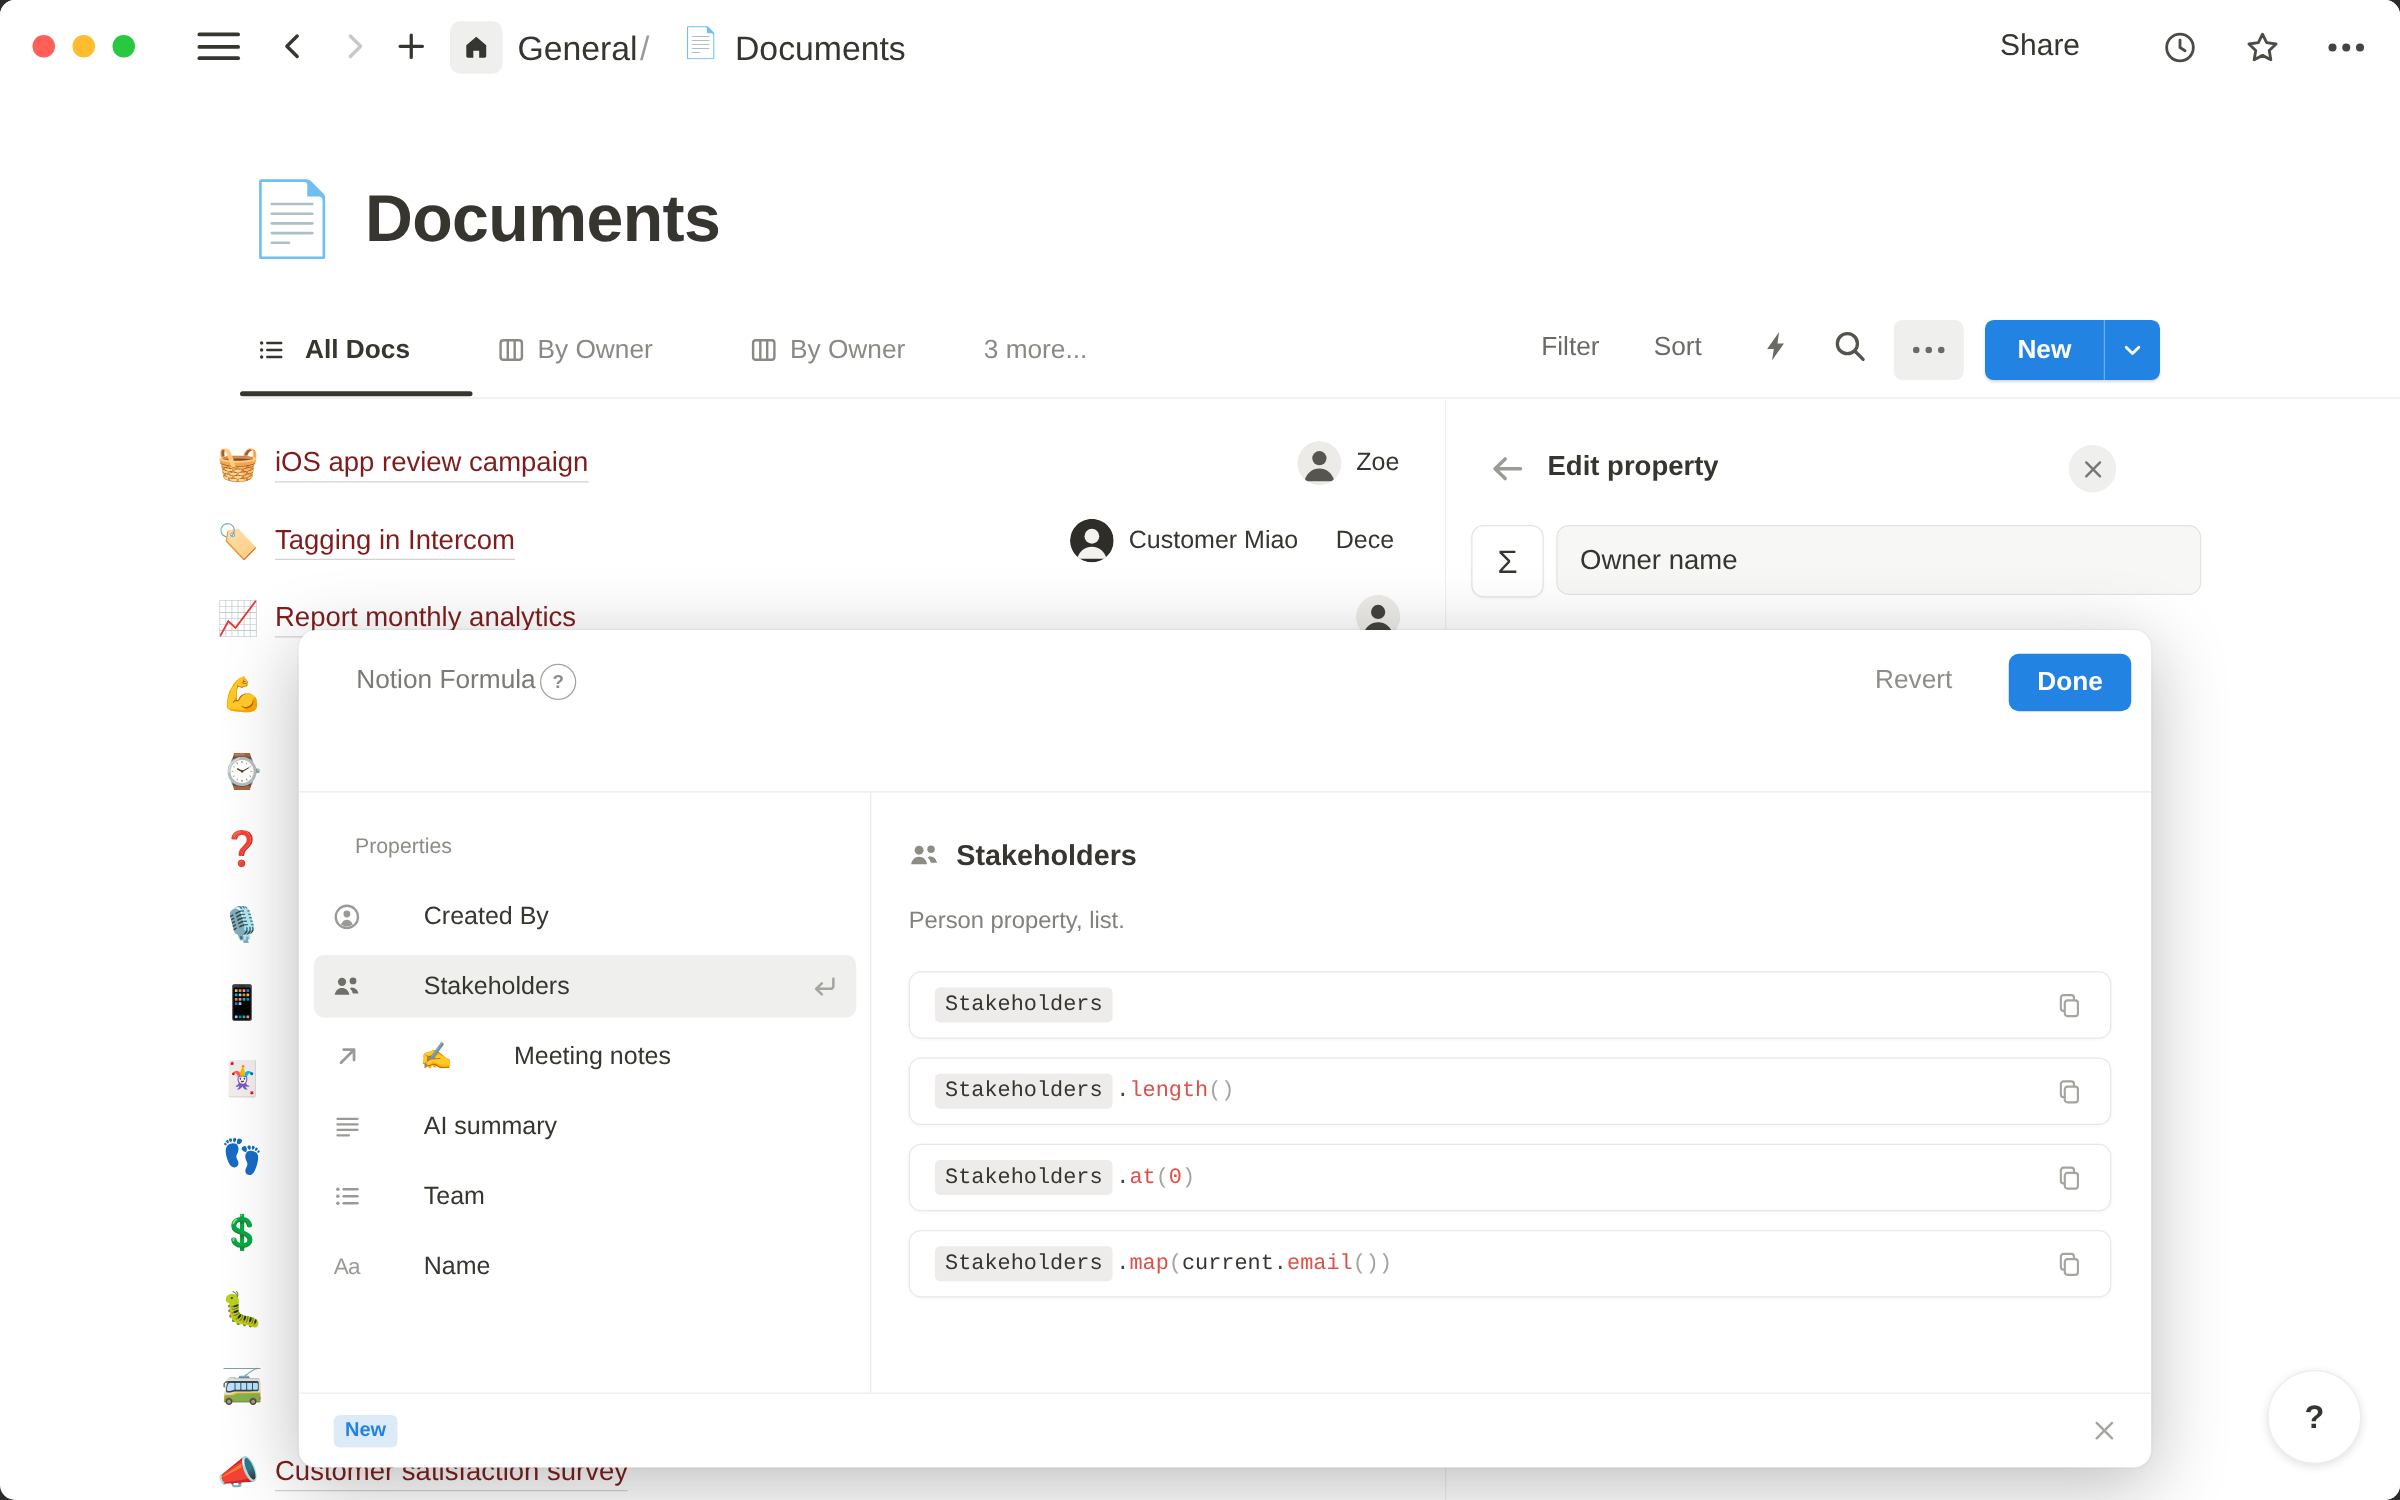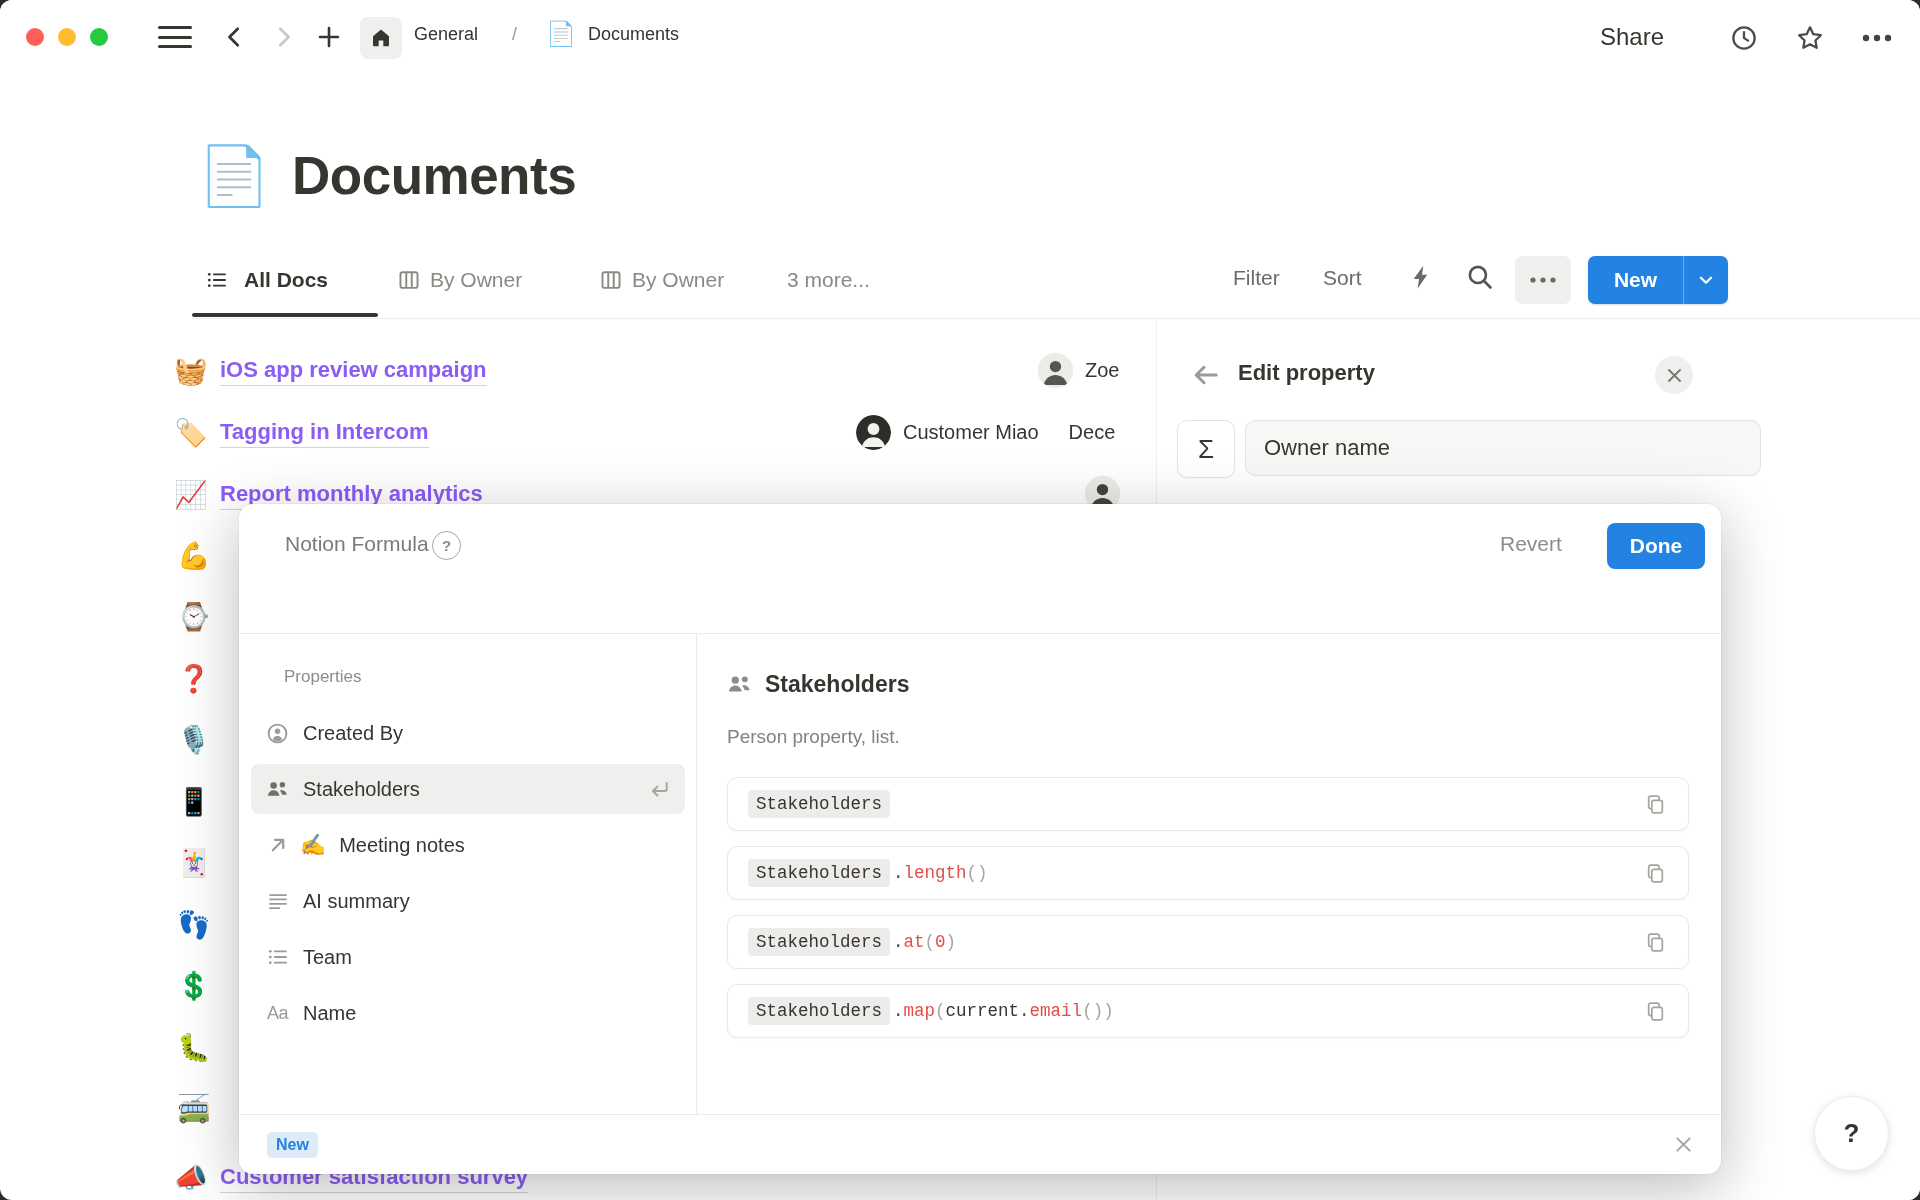--- a/index.html
+++ b/index.html
@@ -9,21 +9,21 @@
   svg{display:block;}
 
   
   #topbar{position:absolute;left:0;top:0;width:1920px;height:62px;background:#fff;z-index:40;}
   .dot{position:absolute;top:28px;width:18px;height:18px;border-radius:50%;}
   #hamburger{left:158px;top:26px;width:34px;height:22px;display:flex;flex-direction:column;justify-content:space-between;cursor:pointer;}
   #hamburger span{height:3px;background:#37352F;border-radius:2px;}
   .nav-ic{top:24px;color:#37352F;}
   .nav-ic.disabled{color:#C9C8C5;}
   #home-box{left:360px;top:17px;width:42px;height:42px;background:#EFEFED;border-radius:8px;display:flex;align-items:center;justify-content:center;}
-  .crumb{top:24px;font-size:18px;font-weight:500;color:#37352F;white-space:nowrap;}
+  .crumb{top:24px;font-size:27px;font-weight:500;color:#37352F;white-space:nowrap;}
   .crumb-sep{color:#9B9A97;font-weight:400;}
   .emoji-sm{font-size:24px;}
   #share-btn{left:1600px;top:23px;font-size:24px;color:#37352F;cursor:pointer;}
   .top-ic{top:24px;color:#4d4b46;cursor:pointer;}
 
   
   #page-emoji{left:198px;top:136px;font-size:58px;line-height:80px;}
   #page-title{left:292px;top:145px;font-size:53px;font-weight:700;letter-spacing:-0.5px;}
 
   
@@ -34,21 +34,21 @@
   .toolbtn{position:absolute;top:266px;font-size:21px;color:#6B6A66;cursor:pointer;}
   #more-box{left:1515px;top:256px;width:56px;height:48px;background:#EFEFEE;border-radius:7px;display:flex;align-items:center;justify-content:center;cursor:pointer;}
   #new-btn{left:1588px;top:256px;width:140px;height:48px;background:#2383E2;border-radius:7px;display:flex;align-items:center;color:#fff;cursor:pointer;box-shadow:0 1px 2px rgba(0,0,0,.15);}
   #new-btn .lbl{flex:1;text-align:center;font-size:21px;font-weight:600;}
   #new-btn .sep{width:1px;height:100%;background:rgba(255,255,255,.35);}
   #new-btn .chev{width:44px;display:flex;align-items:center;justify-content:center;}
 
   
   .row{position:absolute;left:174px;height:44px;display:flex;align-items:center;}
   .row .remoji{width:34px;font-size:27px;text-align:center;}
-  .row .rtitle{margin-left:12px;font-size:22px;font-weight:700;color:#8b5cf6;border-bottom:1.5px solid rgba(55,53,47,.22);padding-bottom:2px;white-space:nowrap;cursor:pointer;}
+  .row .rtitle{margin-left:12px;font-size:22px;font-weight:400;color:#7f1d1d;border-bottom:1.5px solid rgba(55,53,47,.22);padding-bottom:2px;white-space:nowrap;cursor:pointer;}
   .person{position:absolute;display:flex;align-items:center;gap:12px;font-size:20px;color:#37352F;white-space:nowrap;}
   .avatar{width:35px;height:35px;border-radius:50%;background:#E9E7E3;overflow:hidden;flex:none;}
   #emoji-rows{position:absolute;left:174px;top:525px;width:40px;}
   #emoji-rows .e-row{height:61.5px;display:flex;align-items:center;justify-content:center;font-size:27px;cursor:pointer;}
   #bottom-row{top:1156px;}
 
   
   #edit-panel{position:absolute;left:1156px;top:320px;width:764px;height:880px;background:#fff;border-left:1px solid #F0F0EE;z-index:10;}
   #ep-back{position:absolute;left:34px;top:40px;color:#9B9A97;cursor:pointer;}
   #ep-title{position:absolute;left:81px;top:40px;font-size:22px;font-weight:700;}
@@ -60,21 +60,21 @@
   #modal{position:absolute;left:239px;top:504px;width:1482px;height:670px;background:#fff;border-radius:14px;z-index:20;
          box-shadow:0 0 0 1px rgba(15,15,15,.04), 0 14px 60px rgba(15,15,15,.28);}
   #fm-title{position:absolute;left:46px;top:28px;font-size:21px;font-weight:500;color:#7B7A75;}
   #fm-help{position:absolute;left:193px;top:27px;width:27px;height:27px;border-radius:50%;border:1.6px solid #A5A49F;color:#8d8c87;font-size:15px;font-weight:600;display:flex;align-items:center;justify-content:center;cursor:pointer;}
   #fm-revert{position:absolute;left:1261px;top:28px;font-size:21px;color:#8D8C87;cursor:pointer;}
   #fm-done{position:absolute;left:1368px;top:19px;width:98px;height:46px;background:#2383E2;border-radius:8px;color:#fff;font-size:21px;font-weight:600;display:flex;align-items:center;justify-content:center;cursor:pointer;}
   #fm-head-divider{position:absolute;left:0;top:129px;width:100%;height:1px;background:#EBEBE9;}
   #fm-side{position:absolute;left:0;top:130px;width:458px;height:480px;border-right:1px solid #EBEBE9;box-sizing:border-box;}
   #fm-side-heading{position:absolute;left:45px;top:33px;font-size:17px;font-weight:500;color:#8D8C87;}
   #prop-list{position:absolute;left:12px;top:74px;width:434px;}
-  .prop-item{height:50px;margin-bottom:6px;border-radius:8px;display:flex;align-items:center;padding:0 14px;cursor:pointer;}
+  .prop-item{height:50px;margin-bottom:6px;border-radius:8px;display:flex;align-items:center;padding:0 14px;cursor:pointer;gap:36px;}
   .prop-item.selected{background:#EFEFED;}
   .p-icon{width:25px;display:flex;justify-content:center;color:#9B9A97;}
   .prop-item.selected .p-icon{color:#6f6e69;}
   .p-emoji{font-size:21px;margin-left:10px;}
   .p-label{margin-left:13px;font-size:20px;color:#37352F;}
   .p-trail{margin-left:auto;color:#A5A49F;}
   .aa-glyph{font-size:18px;color:#9B9A97;letter-spacing:-.5px;}
   #fm-detail{position:absolute;left:458px;top:130px;width:1024px;height:480px;}
   #fd-head{position:absolute;left:30px;top:37px;display:flex;align-items:center;gap:13px;}
   #fd-head .d-ic{color:#8d8c87;}

